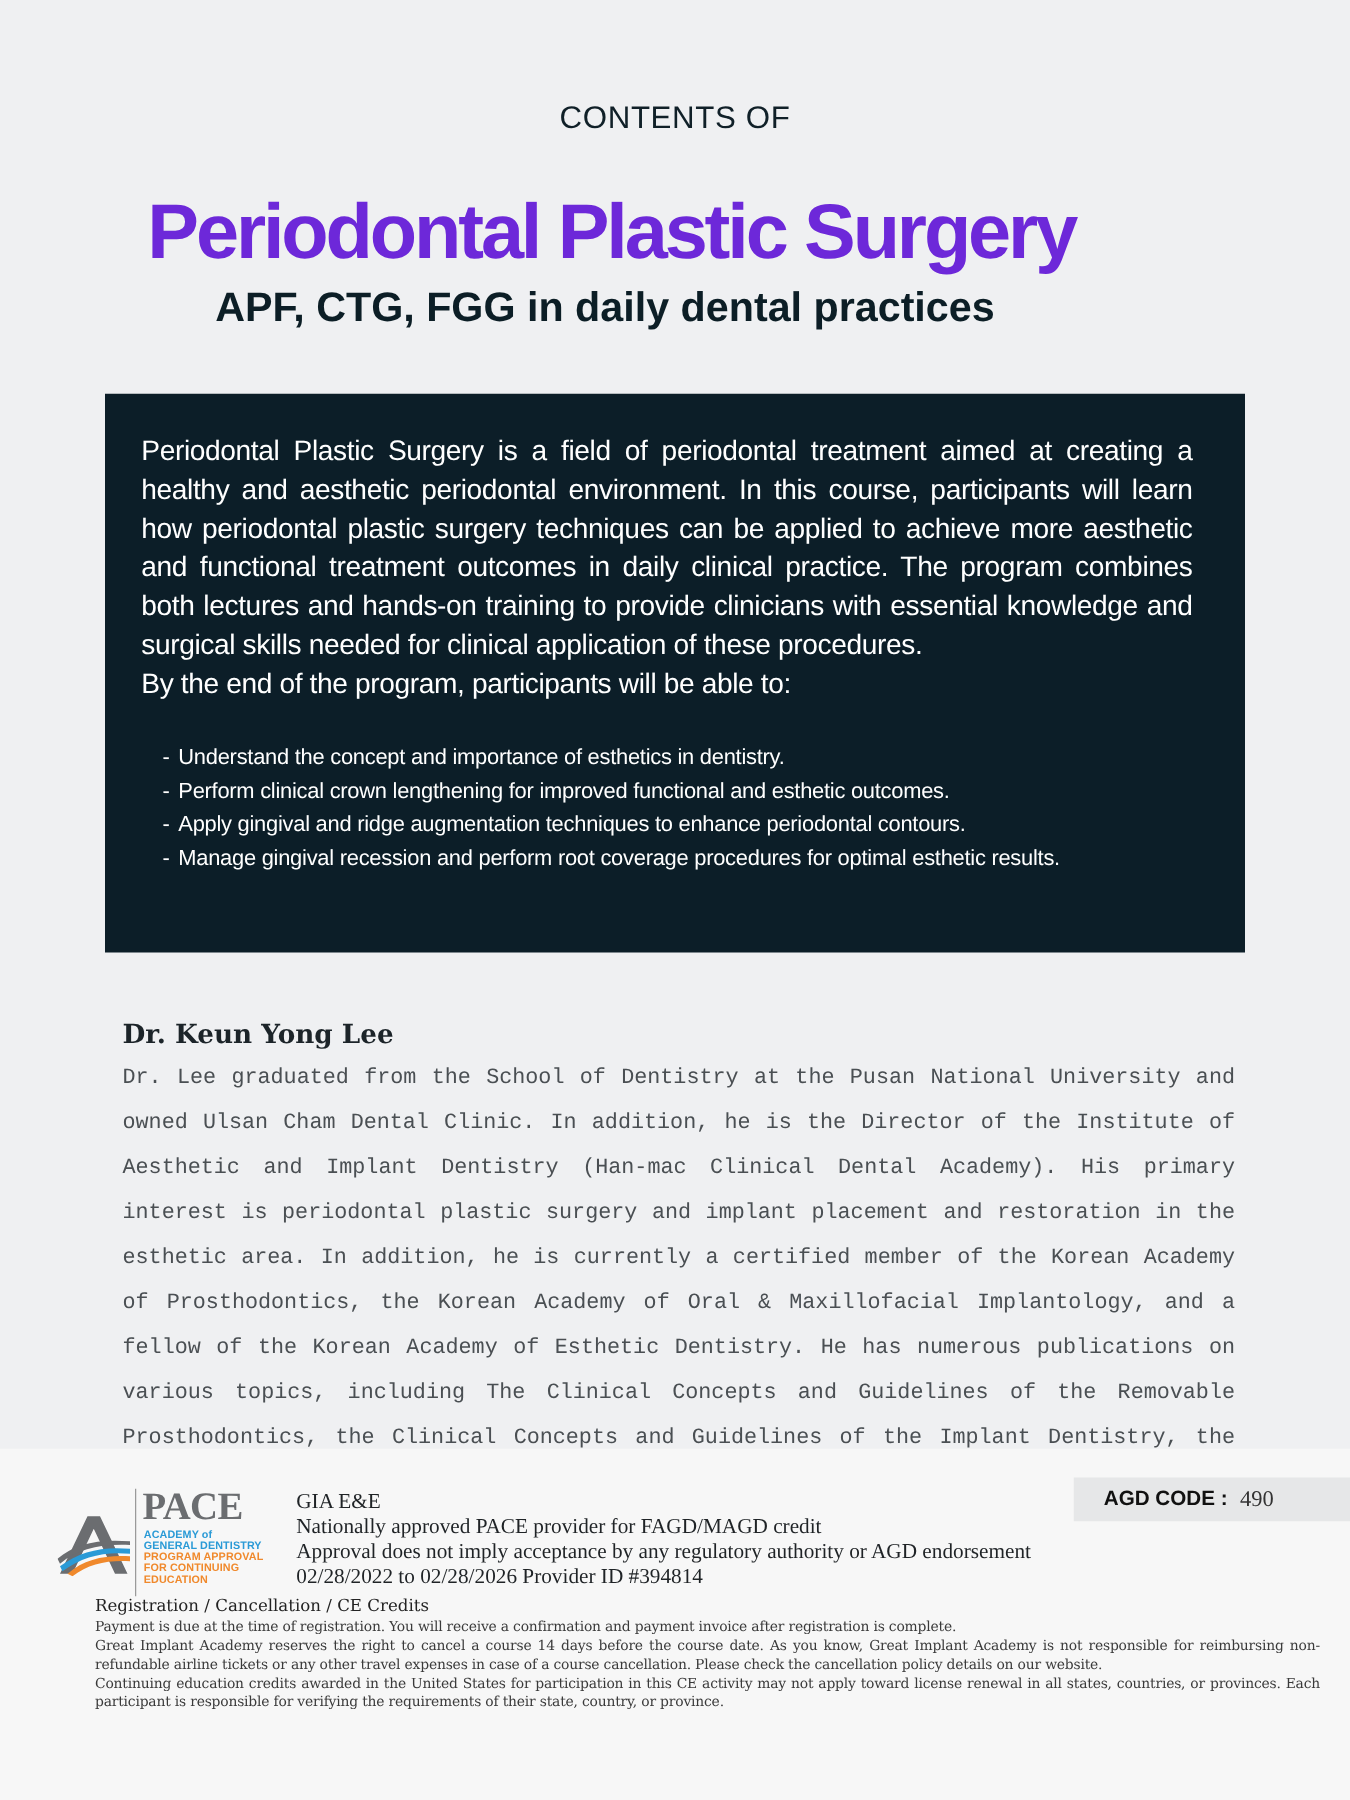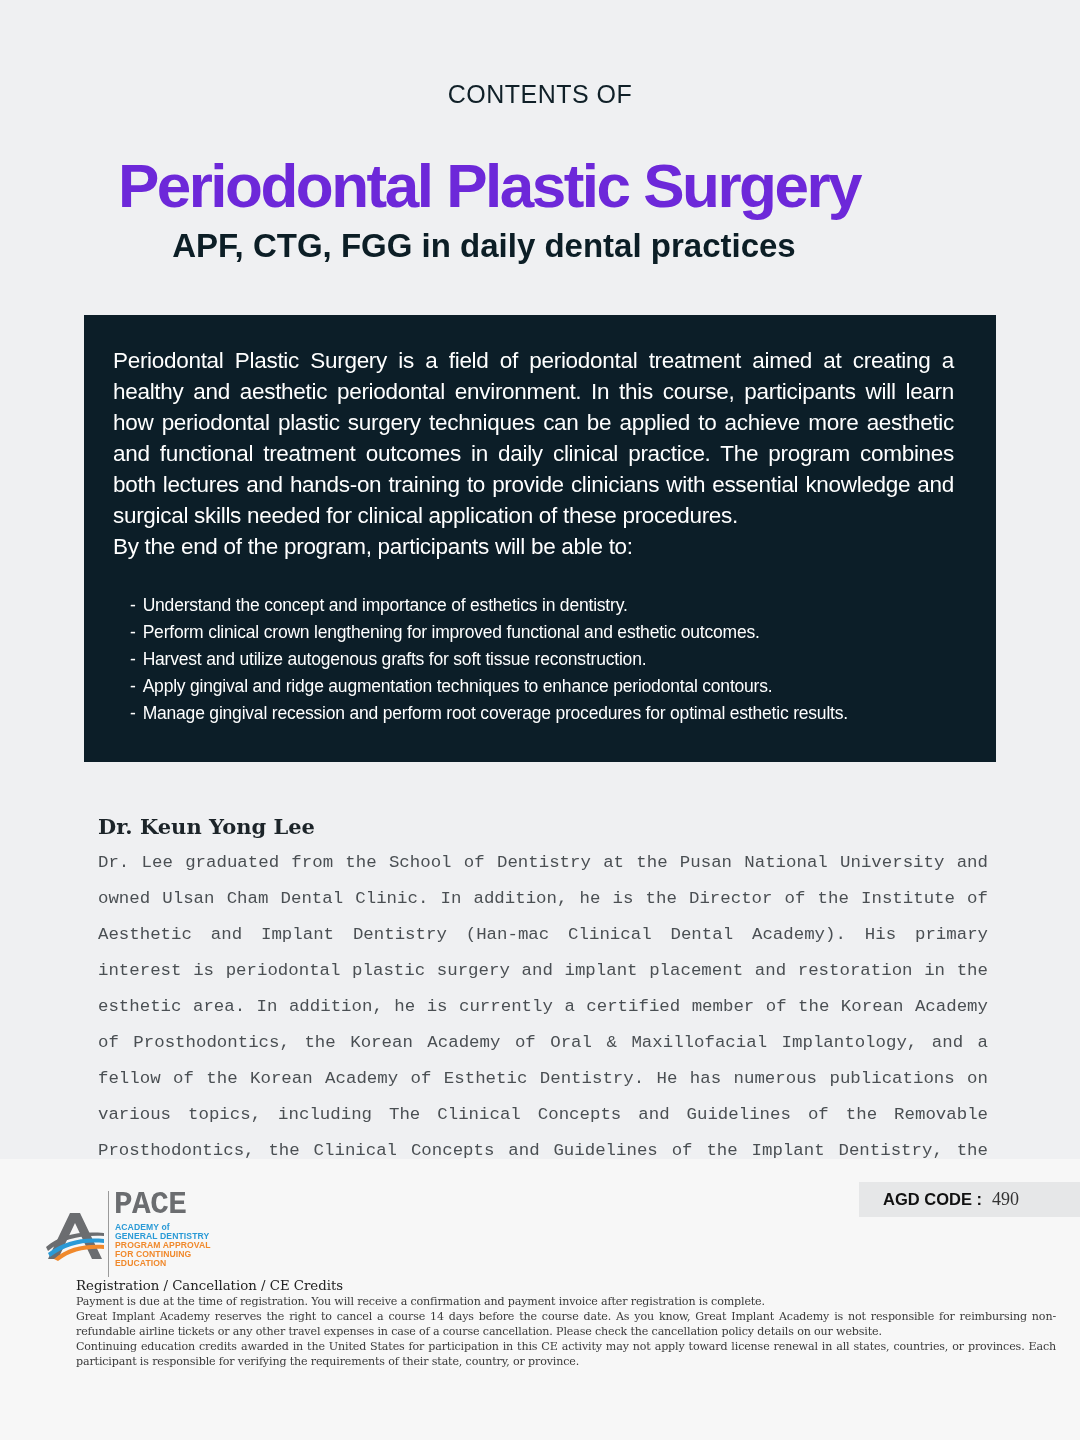--- a/index.html
+++ b/index.html
@@ -61,21 +61,21 @@
     position: absolute; left: 0; top: 1159px; width: 1080px; height: 281px;
     background: #f7f7f7;
   }
   .logo {
     position: absolute; left: 46px; top: 30px; width: 176px; height: 84px;
   }
   .logo-divider {
     position: absolute; left: 62px; top: 2px; width: 1px; height: 86px; background: #9a9a9a;
   }
   .pace-word {
-    position: absolute; left: 68px; top: -2px; font-family: Liberation Mono, monospace;
+    position: absolute; left: 68px; top: -2px; font-family: Liberation Serif, serif;
     font-weight: bold; font-size: 31px; color: #6b6d70; letter-spacing: -0.5px;
   }
   .pace-line {
     position: absolute; left: 69px; font-family: "Liberation Sans", sans-serif;
     font-weight: bold; font-size: 8.6px; line-height: 9px; letter-spacing: 0.1px;
   }
   .provider {
     position: absolute; left: 237px; top: 32px;
     font-family: "Liberation Serif", serif; font-size: 17px; line-height: 20px;
     color: #1f2326;
@@ -111,21 +111,20 @@
 <h2 class="subtitle">APF, CTG, FGG in daily dental practices</h2>
 
 <section class="intro-box">
   <p class="intro-text">
     <span>Periodontal Plastic Surgery is a field of periodontal treatment aimed at creating a healthy and aesthetic periodontal environment. In this course, participants will learn how periodontal plastic surgery techniques can be applied to achieve more aesthetic and functional treatment outcomes in daily clinical practice. The program combines both lectures and hands-on training to provide clinicians with essential knowledge and surgical skills needed for clinical application of these procedures.</span><br>
     <span>By the end of the program, participants will be able to:</span>
   </p>
   <ul class="goal-list">
     <li><span class="dash">-</span><span>Understand the concept and importance of esthetics in dentistry.</span></li>
     <li><span class="dash">-</span><span>Perform clinical crown lengthening for improved functional and esthetic outcomes.</span></li>
-    <li><span class="dash">-</span><span>Harvest and utilize autogenous grafts for soft tissue reconstruction.</span></li>
     <li><span class="dash">-</span><span>Apply gingival and ridge augmentation techniques to enhance periodontal contours.</span></li>
     <li><span class="dash">-</span><span>Manage gingival recession and perform root coverage procedures for optimal esthetic results.</span></li>
   </ul>
 </section>
 
 <section class="bio">
   <h3 class="bio-name">Dr. Keun Yong Lee</h3>
   <p class="bio-text">Dr. Lee graduated from the School of Dentistry at the Pusan National University and owned Ulsan Cham Dental Clinic. In addition, he is the Director of the Institute of Aesthetic and Implant Dentistry (Han-mac Clinical Dental Academy).  His primary interest is periodontal plastic surgery and implant placement and restoration in the esthetic area. In addition, he is currently a certified member of the Korean Academy of Prosthodontics, the Korean Academy of Oral &amp; Maxillofacial Implantology, and a fellow of the Korean Academy of Esthetic Dentistry. He has numerous publications on various topics,  including The Clinical Concepts and Guidelines of the Removable Prosthodontics, the Clinical Concepts and Guidelines of the Implant Dentistry, the Clinical Concepts and Guidelines of Immediate Implant Placement, and Ridge Preservation.</p>
 </section>
 
@@ -139,20 +138,26 @@
     </svg>
     <div class="logo-divider"></div>
     <div class="pace-word">PACE</div>
     <div class="pace-line" style="top:34px;color:#2a9ad6;">ACADEMY of</div>
     <div class="pace-line" style="top:43px;color:#2a9ad6;">GENERAL DENTISTRY</div>
     <div class="pace-line" style="top:52px;color:#f0892c;">PROGRAM APPROVAL</div>
     <div class="pace-line" style="top:61px;color:#f0892c;">FOR CONTINUING</div>
     <div class="pace-line" style="top:70px;color:#f0892c;">EDUCATION</div>
   </div>
 
+  <div class="provider">
+    <div>GIA E&amp;E</div>
+    <div>Nationally approved PACE provider for FAGD/MAGD credit</div>
+    <div>Approval does not imply acceptance by any regulatory authority or AGD endorsement</div>
+    <div>02/28/2022 to 02/28/2026 Provider ID #394814</div>
+  </div>
 
   <div class="agd-code">
     <span class="agd-label">AGD CODE :</span>
     <span class="agd-value">490</span>
   </div>
 
   <div class="policy">
     <div class="policy-title">Registration / Cancellation / CE Credits</div>
     <div class="policy-text">
       <p>Payment is due at the time of registration. You will receive a confirmation and payment invoice after registration is complete.</p>

